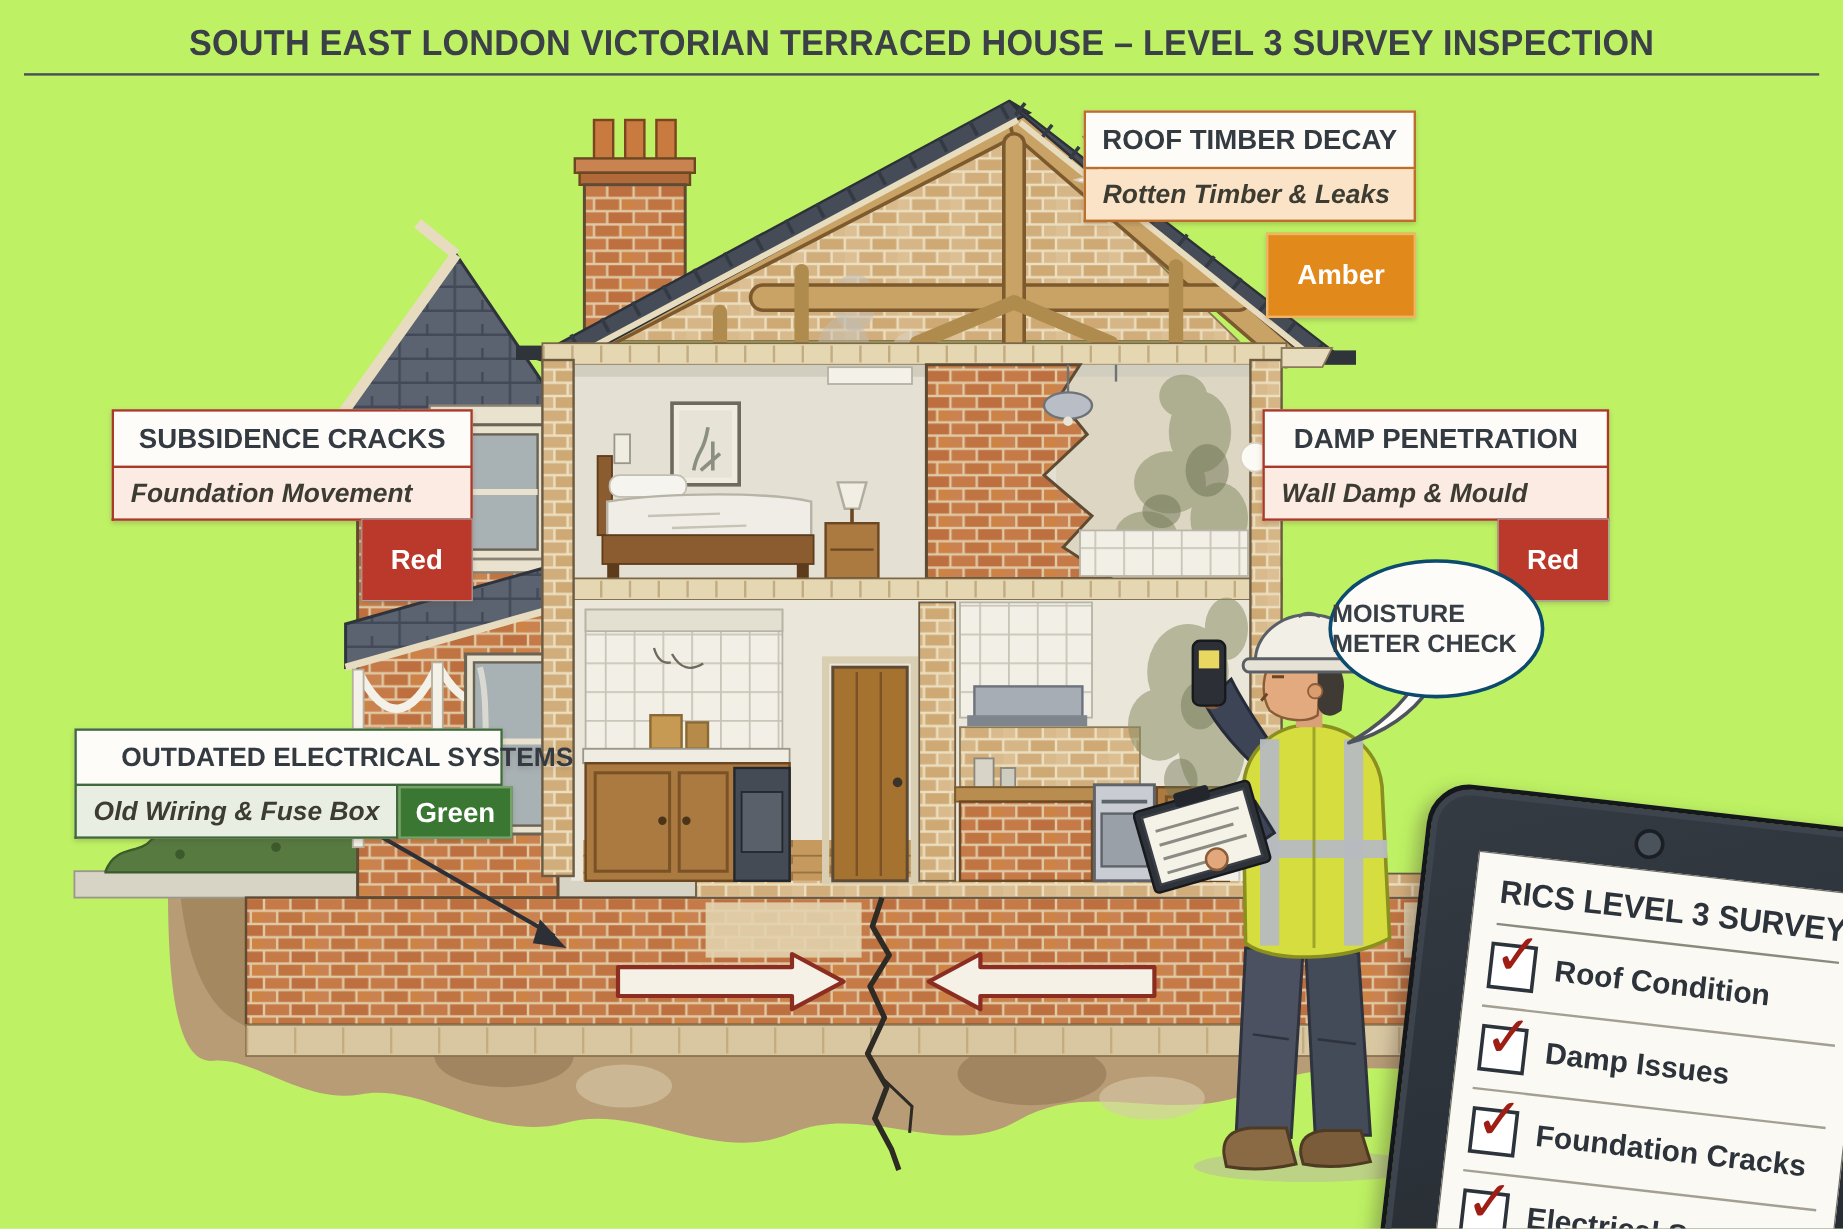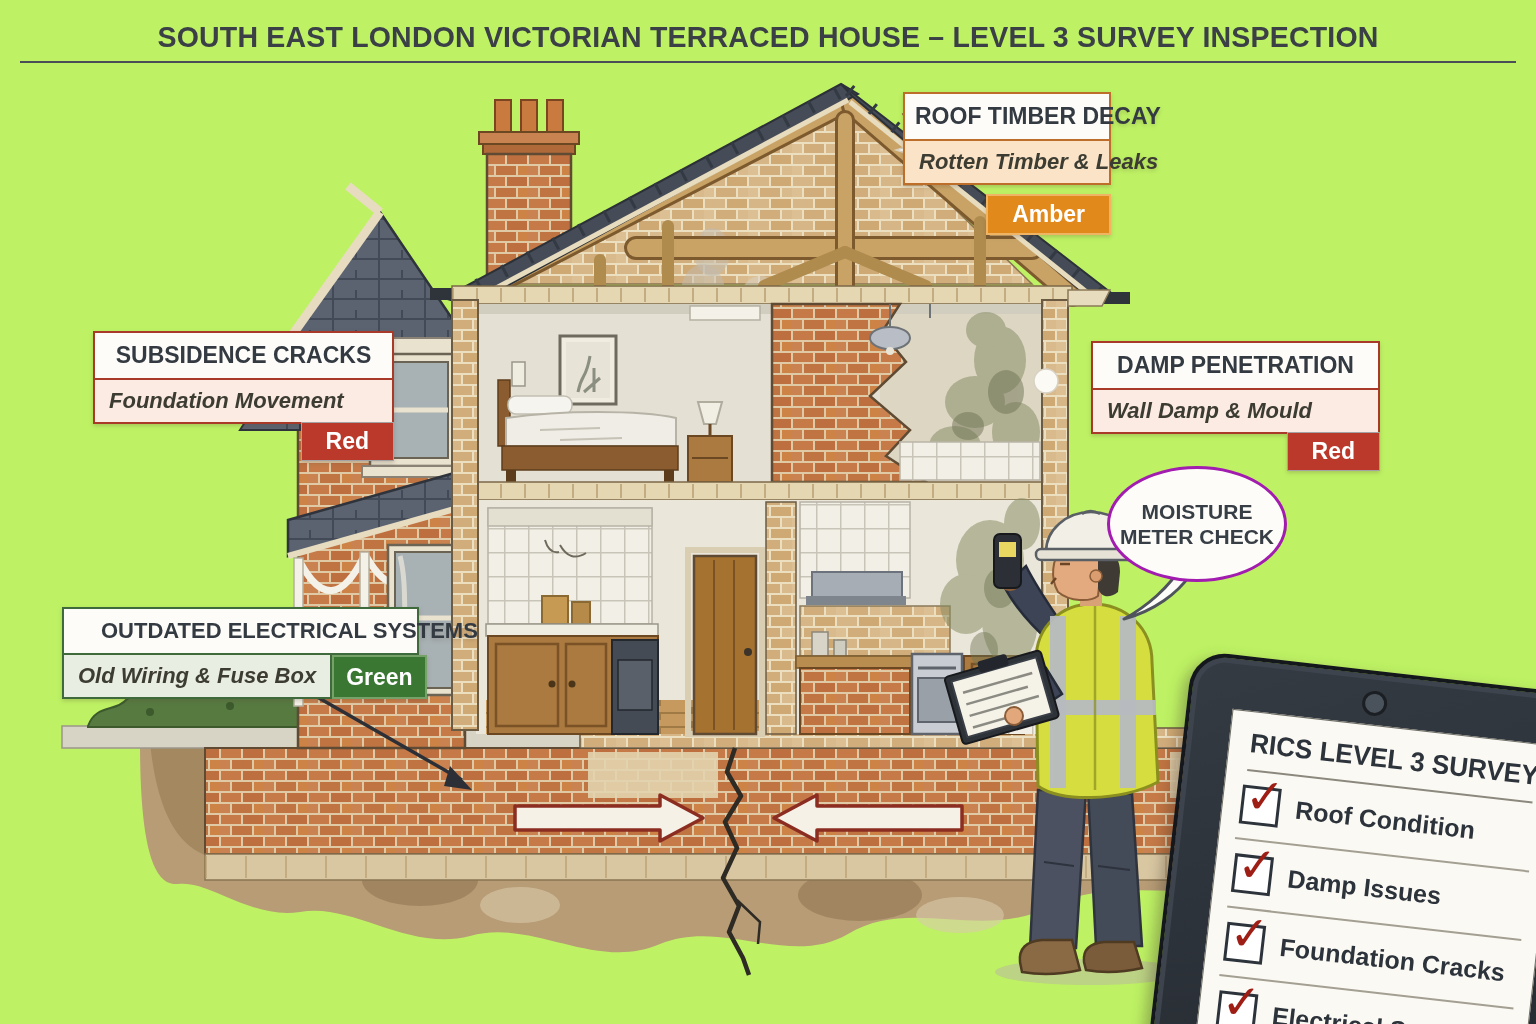--- a/index.html
+++ b/index.html
@@ -20,47 +20,47 @@
     background:#fdfcf8;padding:9px 10px;font-weight:bold;font-size:23px;color:#343a41;
     text-align:center;white-space:nowrap;border:2.5px solid #888;
   }
   .co-sub{
     padding:8px 14px;font-style:italic;font-weight:bold;font-size:22px;color:#3c3c33;
     border:2.5px solid #888;white-space:nowrap;
   }
   .co-badge-row{text-align:right;}
   .co-badge{
     display:inline-block;color:#fff;font-weight:bold;font-size:23px;
-    padding:5px 24px;text-align:center;
+    padding:20px 24px;text-align:center;
   }
   .co-row{display:flex;align-items:stretch;justify-content:space-between;}
   .co-row .co-sub{flex:1;}
   .co-row .co-badge{display:flex;align-items:center;justify-content:center;width:116px;padding:5px 12px;}
   .c-orange .co-title{border-color:#bc6e2a;}
   .c-orange .co-sub{border-color:#bc6e2a;background:#fae3c7;border-top:none;}
   .badge-amber{background:#e2891b;border:2px solid #efb564;}
   .c-red .co-title{border-color:#a93a2a;}
   .c-red .co-sub{border-color:#a93a2a;background:#fcebe3;border-top:none;}
   .badge-red{background:#bb392a;border:1px solid #a3a3a3;}
   .c-green .co-title{border-color:#3f6b3c;padding-left:37px;}
   .c-green .co-sub{border-color:#3f6b3c;background:#e9eee2;border-top:none;}
   .badge-green{background:#3a7733;border:2px solid #76a168;}
-  .callout-roof{left:903px;top:92px;width:208px;}
+  .callout-roof{left:903px;top:92px;width:277px;}
   .callout-roof .co-badge{margin-top:9px;}
-  .callout-subsidence{left:93px;top:331px;width:301px;}
-  .callout-damp{left:1052px;top:341px;width:289px;margin-left:39px;}
+  .callout-subsidence{left:93px;top:341px;width:301px;}
+  .callout-damp{left:1052px;top:341px;width:289px;}
   
   .flush .co-badge{margin-top:-2px;}
   .callout-electrical{left:62px;top:607px;width:357px;}
   .callout-electrical .co-title{font-size:22px;}
   
   .bubble{
     position:absolute;left:1107px;top:466px;width:174px;height:110px;border-radius:50%;
-    background:#fdfcf8;border:3px solid #a21caf;display:flex;flex-direction:column;
-    align-items:center;justify-content:center;z-index:5;
+    background:#fdfcf8;border:3px solid #0c4a6e;display:flex;flex-direction:column;
+    justify-content:center;z-index:5;
   }
   .bubble span{font-size:21px;font-weight:bold;color:#383e46;line-height:1.2;}
   .bubble-tail{position:absolute;left:1120px;top:563px;z-index:4;}
   
   .tablet{
     position:absolute;left:1193px;top:650px;width:440px;height:540px;
     background:linear-gradient(160deg,#343b43,#22262c);
     border:4px solid #14171b;border-radius:36px;
     transform:rotate(6.5deg);transform-origin:top left;
     box-shadow:inset 0 0 0 5px #3d444d, -6px 6px 14px rgba(60,50,40,.35);

